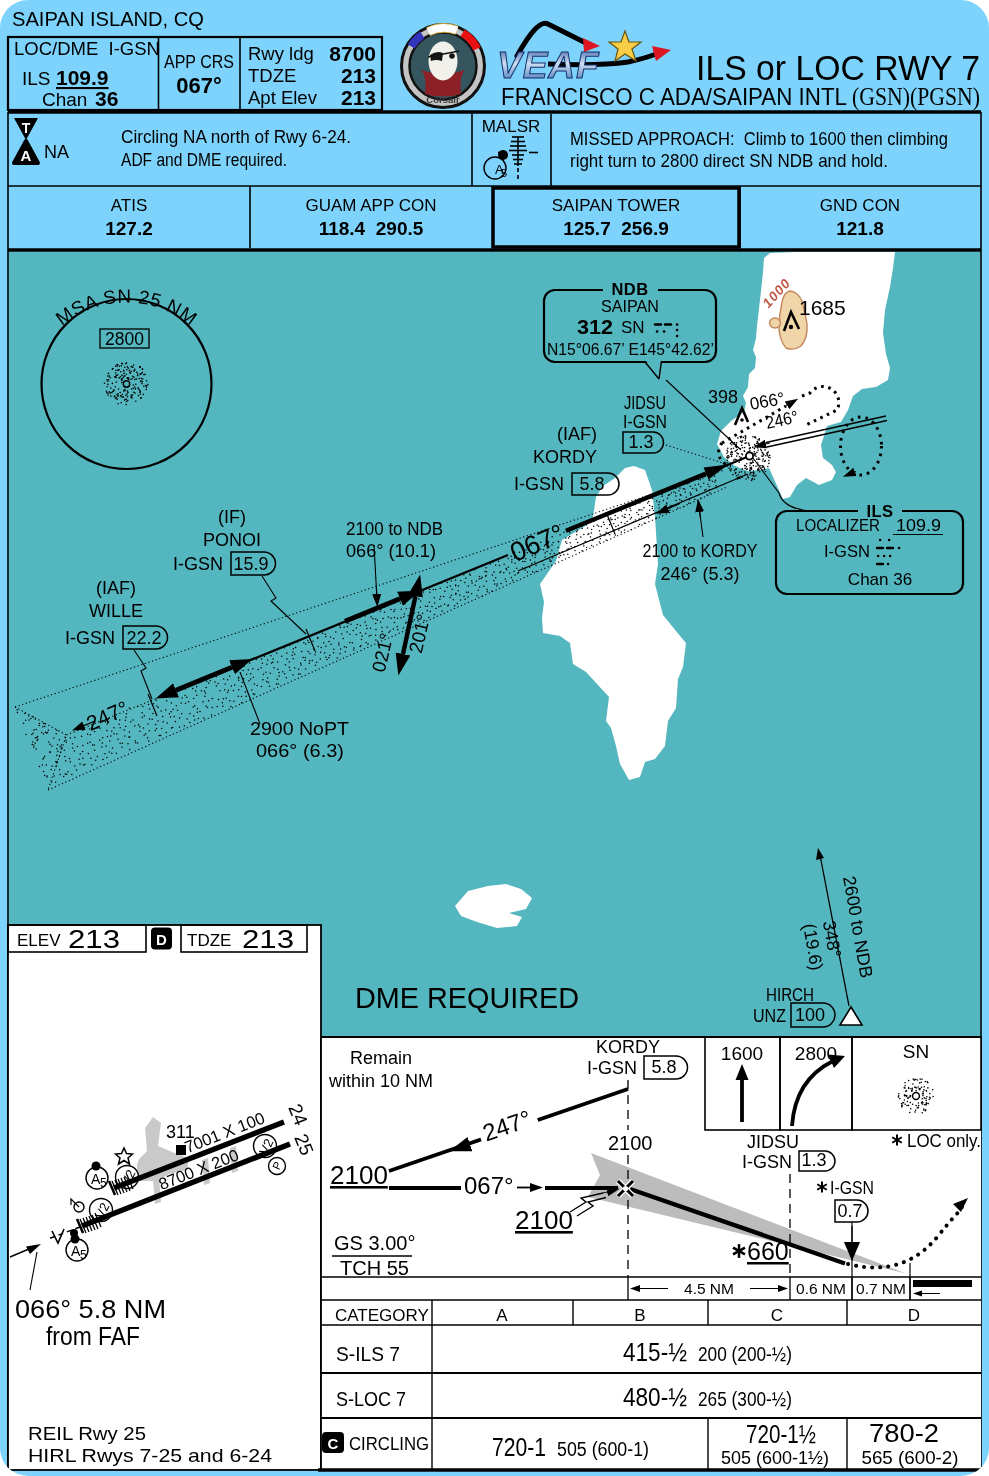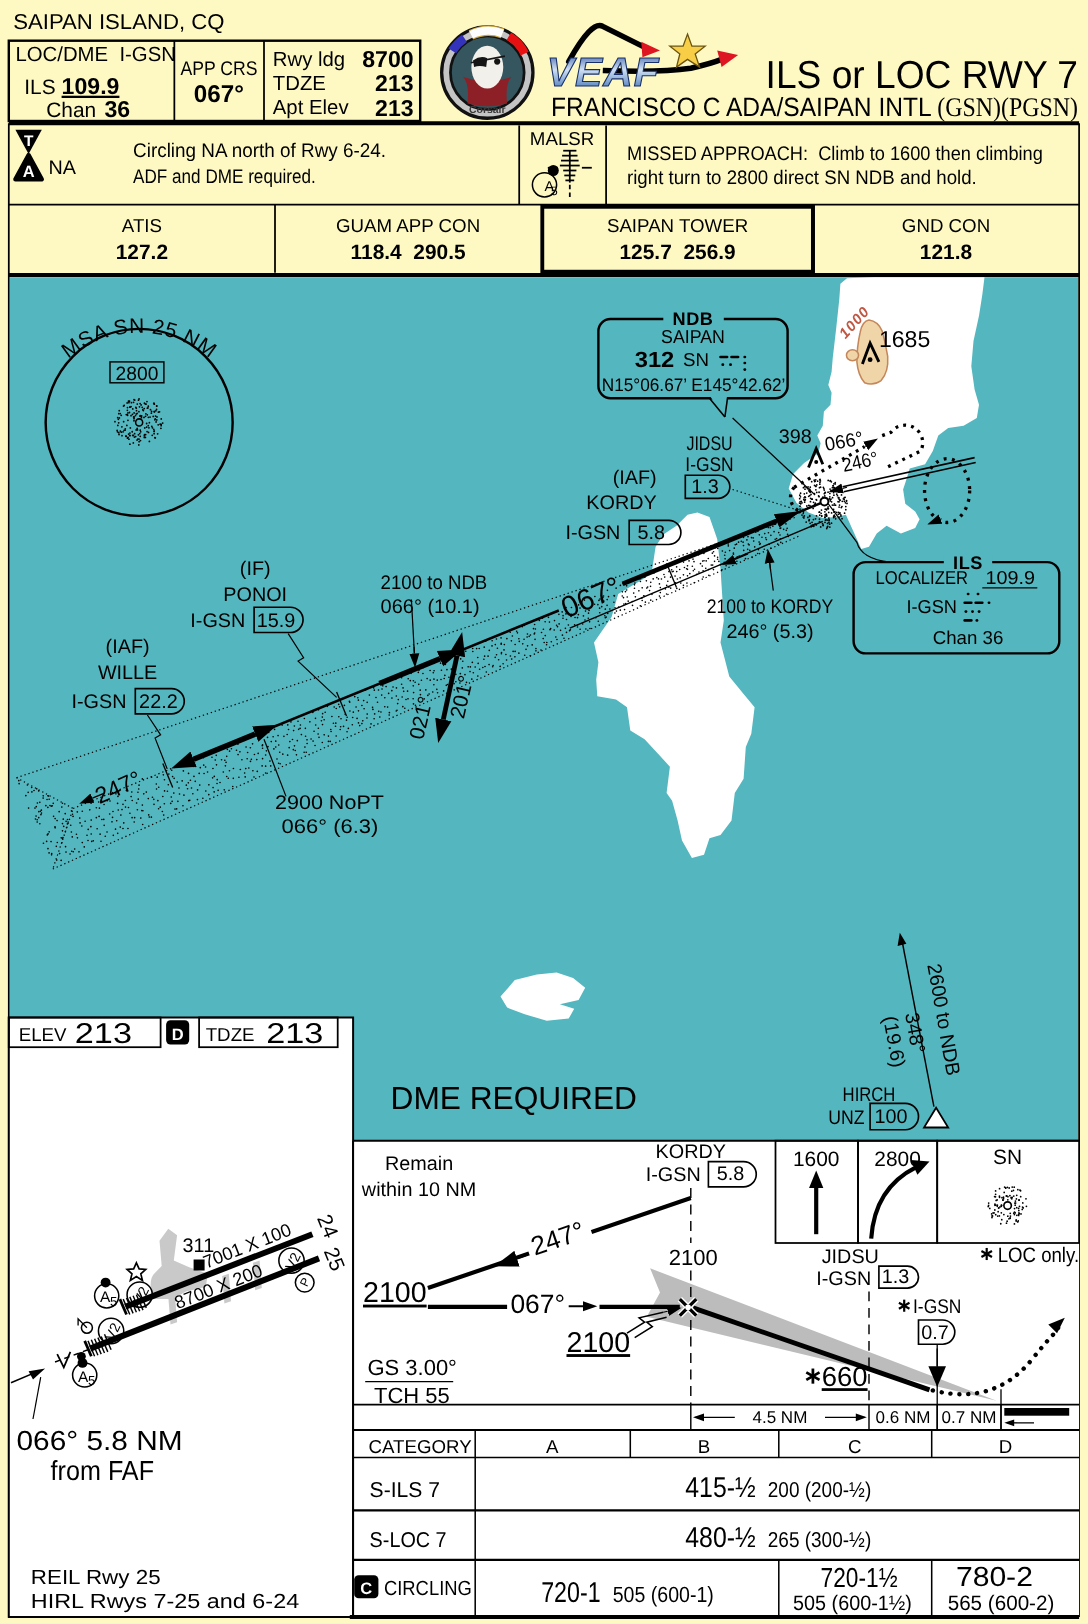--- a/index.html
+++ b/index.html
@@ -1,16 +1,16 @@
 <!DOCTYPE html>
 <html><head>
 <meta charset="utf-8">
 <style>
 html,body{margin:0;padding:0;background:#fff;}
-#page{position:relative;width:989px;height:1476px;background:#fef9c3;overflow:hidden;}
+#page{position:relative;width:989px;height:1476px;background:#7dd3fc;overflow:hidden;border-radius:28px;}
 svg{position:absolute;top:0;left:0;}
 text{font-family:"Liberation Sans",sans-serif;}
 .ser{font-family:"Liberation Serif",serif;}
 .b{font-weight:bold;}
 </style>
 </head>
 <body>
 <div id="page">
 <svg width="989" height="1476" viewBox="0 0 989 1476">
 <defs>

